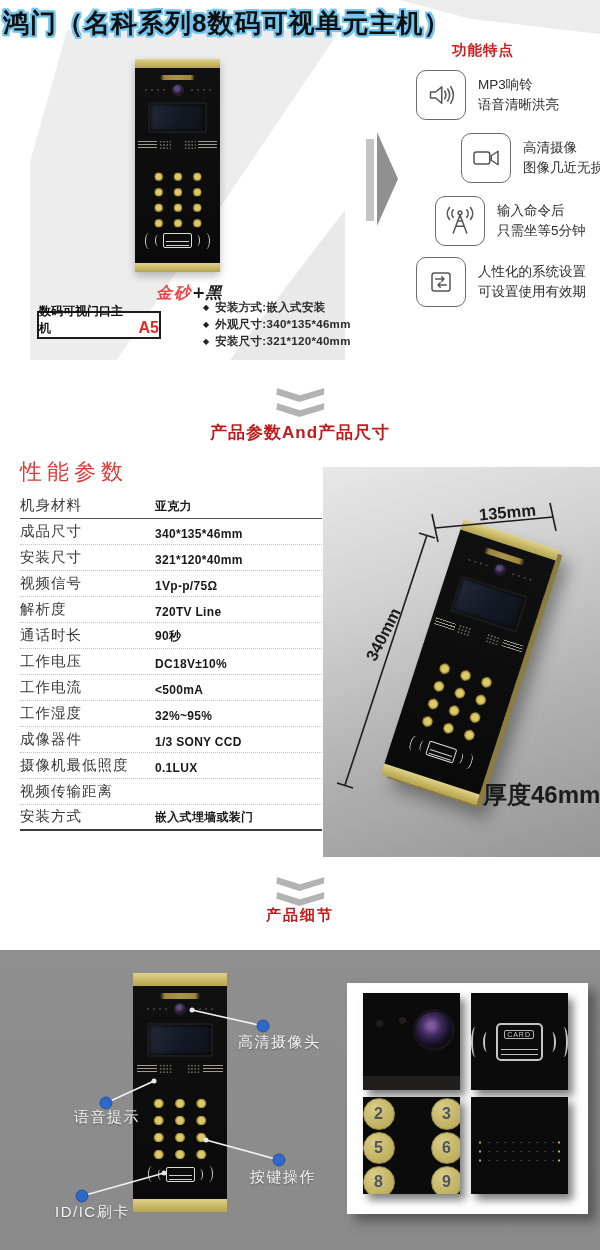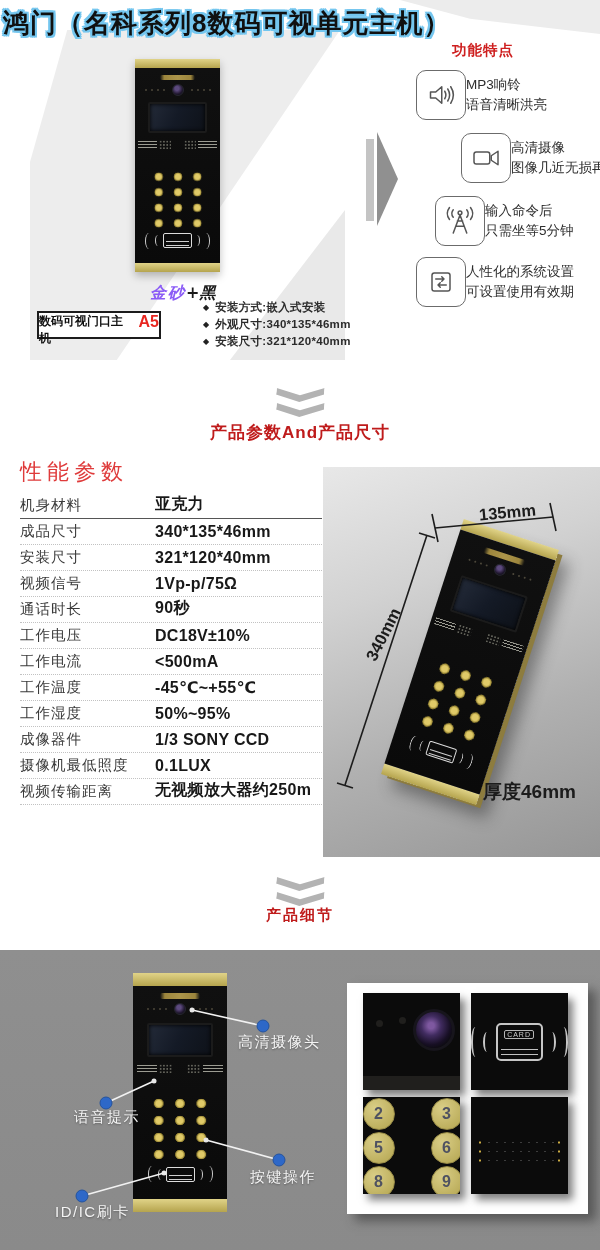--- a/index.html
+++ b/index.html
@@ -54,65 +54,65 @@
     background-image:radial-gradient(circle 7px at center,#e0ca68 42%,#93812f 66%,rgba(0,0,0,0) 72%);background-size:21.3px 17px;}
 
   .device--tilt{left:97px;top:61px;width:100px;height:268px;transform:rotate(18deg);
     box-shadow:6px 3px 0 -1px #8d7c3e,14px 10px 16px rgba(40,40,40,.45);}
   .device--tilt .d-gold{height:11px;}
   .device--tilt .d-keypad{top:52%;width:66px;height:74px;
     background-image:radial-gradient(circle 7.5px at center,#e0ca68 42%,#93812f 66%,rgba(0,0,0,0) 72%);background-size:22px 18.5px;}
 
   
   .variant{left:150px;top:283px;font-family:"DejaVu Serif","Liberation Serif",serif;font-style:italic;font-weight:bold;font-size:16px;}
-  .v-gold{color:#8b5cf6;letter-spacing:2px;}
+  .v-gold{color:#ef4444;letter-spacing:2px;margin-left:6px;}
   .v-black{color:#1a1a1a;}
   .model-box{left:37px;top:311px;width:120px;height:24px;border:2px solid #1c1c1c;background:#fff;
-    display:flex;align-items:flex-start;justify-content:center;gap:4px;}
+    display:flex;align-items:flex-end;justify-content:center;gap:4px;}
   .model-label{font-size:12px;font-weight:bold;color:#111;}
   .model-code{font-size:16px;font-weight:bold;color:#e8251f;}
   .bullets{left:203px;top:299px;margin:0;padding:0;list-style:none;}
   .bullets li{display:flex;align-items:center;gap:6px;height:17px;}
   .b-dia{font-size:8px;color:#222;}
   .b-txt{font-size:11.5px;font-weight:bold;color:#2b2b2b;letter-spacing:.3px;}
 
   
   .feat-head{left:452px;top:41px;font-size:14.5px;font-weight:bold;color:#ce1f1f;letter-spacing:1px;}
   .big-arrow-bar{left:366px;top:139px;width:8px;height:82px;background:#c4c4c4;}
   .big-arrow-tri{left:377px;top:132px;width:0;height:0;border-top:47px solid transparent;border-bottom:47px solid transparent;border-left:21px solid #909090;}
-  .feat{position:absolute;left:416px;display:flex;align-items:center;}
+  .feat{position:absolute;left:416px;display:flex;gap:12px;align-items:center;}
   .feat-icon{width:48px;height:48px;border:1.7px solid #6b6b6b;border-radius:10px;flex:none;
     display:flex;align-items:center;justify-content:center;background:#fff;}
   .feat-icon svg{stroke:#555;fill:none;stroke-width:2;stroke-linecap:round;stroke-linejoin:round;}
   .feat-t1,.feat-t2{font-size:13.5px;color:#2e2e2e;line-height:20px;white-space:nowrap;}
 
   
   .chev{position:absolute;left:276px;width:48px;height:14px;background:#b3b3b3;transform:skewX(-6deg);
     clip-path:polygon(0 0,50% 52%,100% 0,100% 46%,50% 100%,0 46%);}
   .div-label{position:absolute;left:0;width:600px;text-align:center;font-weight:bold;color:#bf1b1b;}
   .div-label--1{top:421px;font-size:17px;letter-spacing:1px;}
   .div-label--2{top:906px;font-size:15px;letter-spacing:2px;}
 
   
   .specs-head{left:20px;top:457px;font-size:22px;color:#df3b3b;letter-spacing:5px;font-weight:500;}
   .spec-table{left:20px;top:493px;width:302px;}
   .spec-row{display:flex;align-items:flex-end;height:26px;border-bottom:1px dotted #c2c2c2;padding-bottom:3px;box-sizing:border-box;}
   .spec-row.first{border-bottom:1px solid #555;}
   .spec-row.last{border-bottom:2px solid #3d3d3d;}
   .spec-label{width:135px;font-size:14.5px;color:#3a3a3a;letter-spacing:1px;}
-  .spec-value{font-size:16px;font-weight:bold;color:#181818;letter-spacing:.3px;}
+  .spec-value{font-size:12px;font-weight:bold;color:#181818;letter-spacing:.3px;}
 
   
   .dim-panel{left:323px;top:467px;width:277px;height:390px;overflow:hidden;
     background:linear-gradient(160deg,#e8e8e8 0%,#d2d2d2 30%,#b0b0b0 65%,#969696 100%);}
   .dim-svg{position:absolute;left:0;top:0;}
   .dim-label{position:absolute;font-weight:bold;color:#1c1c1c;white-space:nowrap;}
   .dim-w{left:156px;top:36px;font-size:16.5px;transform:rotate(-5deg);}
   .dim-h{left:32px;top:158px;font-size:16.5px;transform:rotate(-63deg);}
-  .dim-d{left:160px;top:312px;font-size:19px;}
+  .dim-d{left:160px;top:312px;font-size:24px;}
 
   
   .detail{left:0;top:950px;width:600px;height:300px;background:linear-gradient(180deg,#8f8f8f,#8a8a8a);}
   .callout-label{position:absolute;color:#f4f4f4;font-size:15px;letter-spacing:1.5px;white-space:nowrap;
     text-shadow:0 1px 2px rgba(0,0,0,.35);}
   .photo-panel{position:absolute;left:347px;top:33px;width:241px;height:231px;background:#fff;
     box-shadow:8px 7px 10px rgba(55,55,55,.6);}
   .sq{position:absolute;width:97px;height:97px;background:#0b0b0b;box-shadow:5px 6px 8px rgba(0,0,0,.5);overflow:hidden;}
   .sq1{left:16px;top:10px;} .sq2{left:124px;top:10px;} .sq3{left:16px;top:114px;} .sq4{left:124px;top:114px;}
   .lens{position:absolute;left:52%;top:17%;width:36px;height:36px;border-radius:50%;border:3px solid #17151c;
@@ -280,50 +280,53 @@
       </div>
     <div class="spec-row">
         <span class="spec-label">安装尺寸</span>
         <span class="spec-value">321*120*40mm</span>
       </div>
     <div class="spec-row">
         <span class="spec-label">视频信号</span>
         <span class="spec-value">1Vp-p/75Ω</span>
       </div>
     <div class="spec-row">
+        <span class="spec-label">解析度</span>
+        <span class="spec-value">720TV Line</span>
+      </div>
+    <div class="spec-row">
         <span class="spec-label">通话时长</span>
         <span class="spec-value">90秒</span>
       </div>
     <div class="spec-row">
         <span class="spec-label">工作电压</span>
         <span class="spec-value">DC18V±10%</span>
       </div>
     <div class="spec-row">
         <span class="spec-label">工作电流</span>
         <span class="spec-value">&lt;500mA</span>
       </div>
     <div class="spec-row">
-        <span class="spec-label">工作温度</span>
-        <span class="spec-value">-45℃~+55℃</span>
-      </div>
-    <div class="spec-row">
         <span class="spec-label">工作湿度</span>
-        <span class="spec-value">50%~95%</span>
+        <span class="spec-value">32%~95%</span>
       </div>
     <div class="spec-row">
         <span class="spec-label">成像器件</span>
         <span class="spec-value">1/3 SONY CCD</span>
       </div>
     <div class="spec-row">
         <span class="spec-label">摄像机最低照度</span>
         <span class="spec-value">0.1LUX</span>
       </div>
     <div class="spec-row">
         <span class="spec-label">视频传输距离</span>
-        <span class="spec-value">无视频放大器约250m</span>
+      </div>
+    <div class="spec-row last">
+        <span class="spec-label">安装方式</span>
+        <span class="spec-value">嵌入式埋墙或装门</span>
       </div>
   </div>
 
   <div class="abs dim-panel">
     <div class="device device--tilt">
       <div class="d-gold"></div>
       <div class="d-body">
         <div class="d-logo"></div>
         <div class="d-leds">
             <i></i>

